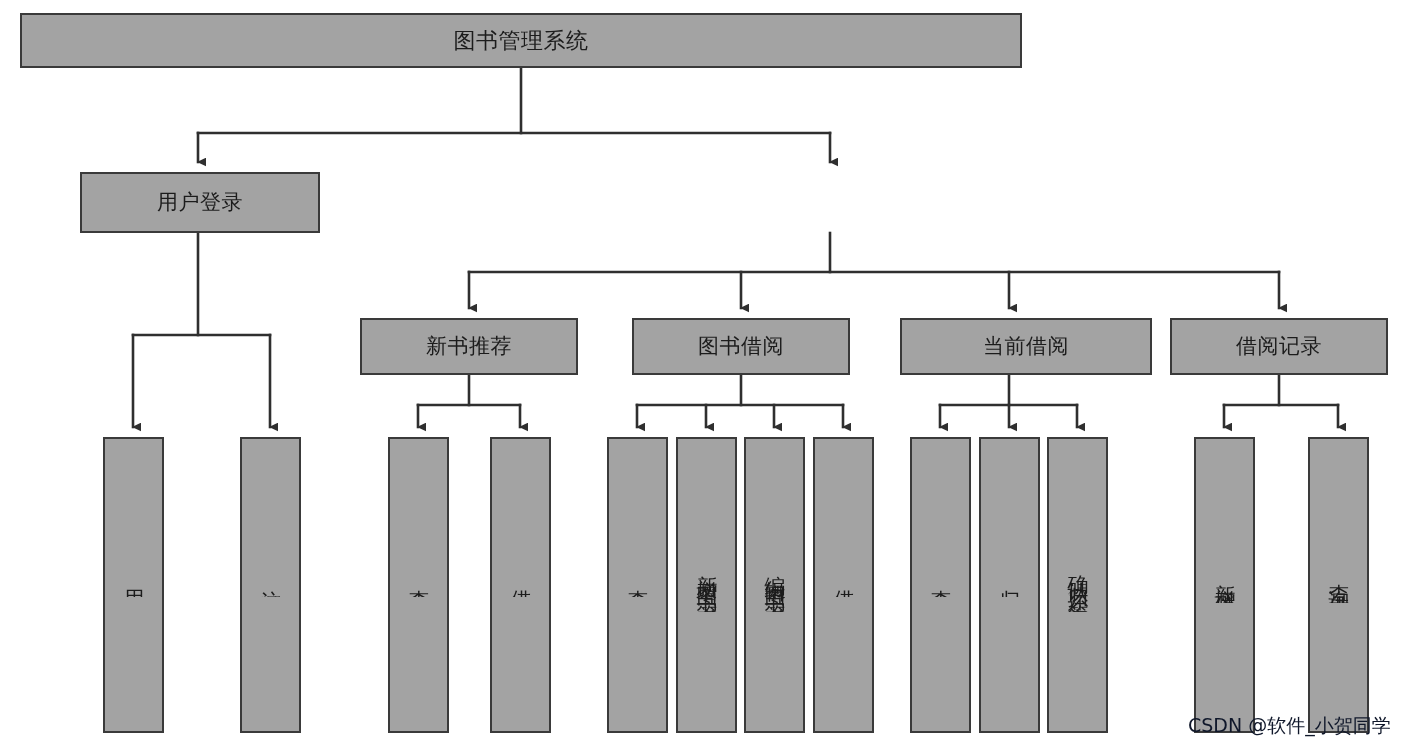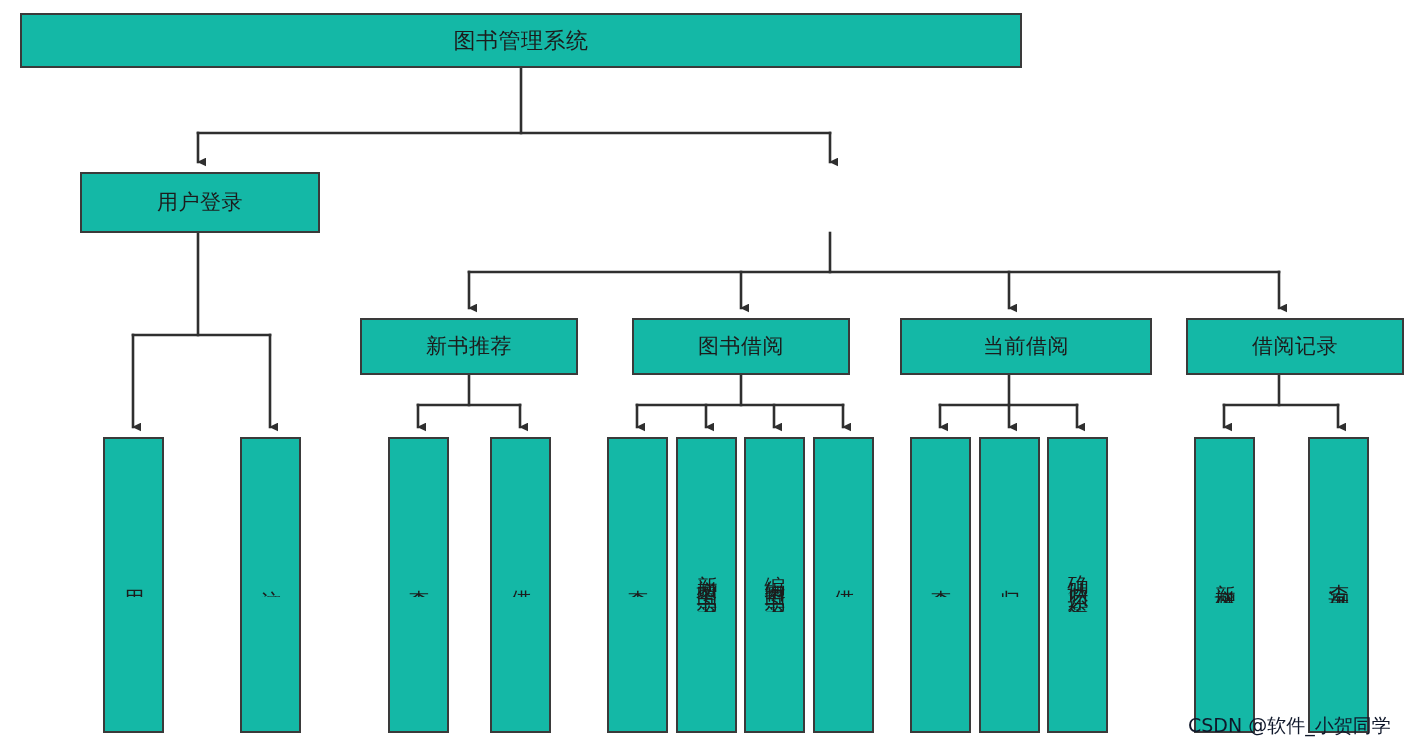--- a/index.html
+++ b/index.html
@@ -22,21 +22,21 @@
     position: absolute;
     left: 0;
     top: 0;
     width: 1405px;
     height: 747px;
     pointer-events: none;
   }
   .node {
     position: absolute;
     box-sizing: border-box;
-    background: #14b8a6;
+    background: #a3a3a3;
     border: 2.5px solid #3a3a3a;
     display: flex;
     align-items: center;
     justify-content: center;
     color: #1c1c1c;
     z-index: 2;
   }
   .node-label {
     display: block;
     text-align: center;
@@ -143,21 +143,21 @@
 
   <div class="node horiz" style="left:360px; top:318px; width:218px; height:57px;">
     <span class="node-label">新书推荐</span>
   </div>
   <div class="node horiz" style="left:632px; top:318px; width:218px; height:57px;">
     <span class="node-label">图书借阅</span>
   </div>
   <div class="node horiz" style="left:900px; top:318px; width:252px; height:57px;">
     <span class="node-label">当前借阅</span>
   </div>
-  <div class="node horiz" style="left:1170px; top:318px; width:218px; height:57px;margin-left:16px;">
+  <div class="node horiz" style="left:1170px; top:318px; width:218px; height:57px;">
     <span class="node-label">借阅记录</span>
   </div>
 
   <div class="node vert" style="left:103px; top:437px; width:61px; height:296px;">
     <span class="node-label">用户登录</span>
   </div>
   <div class="node vert" style="left:240px; top:437px; width:61px; height:296px;">
     <span class="node-label">注销登录</span>
   </div>
 

